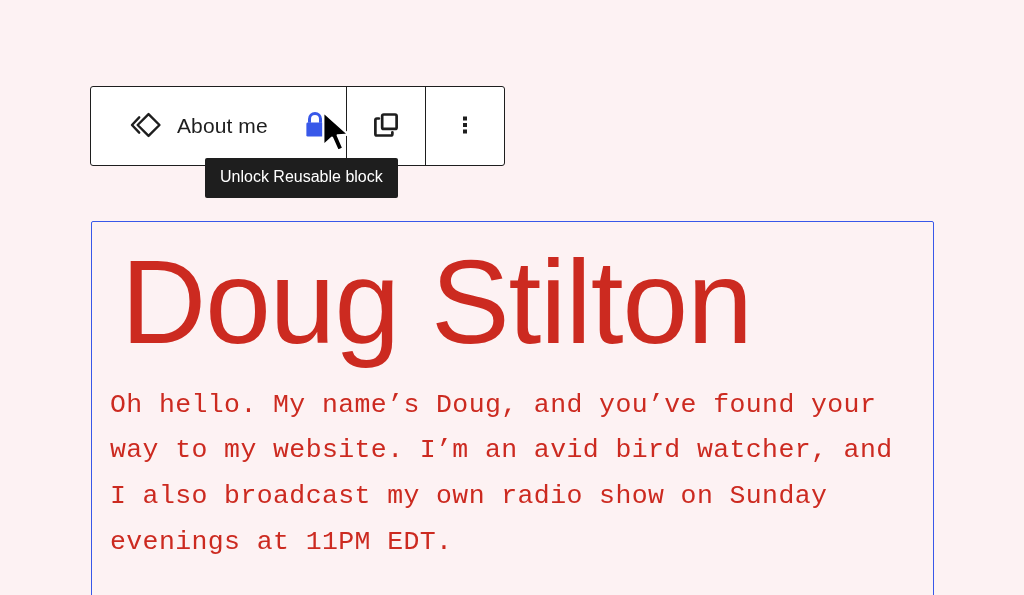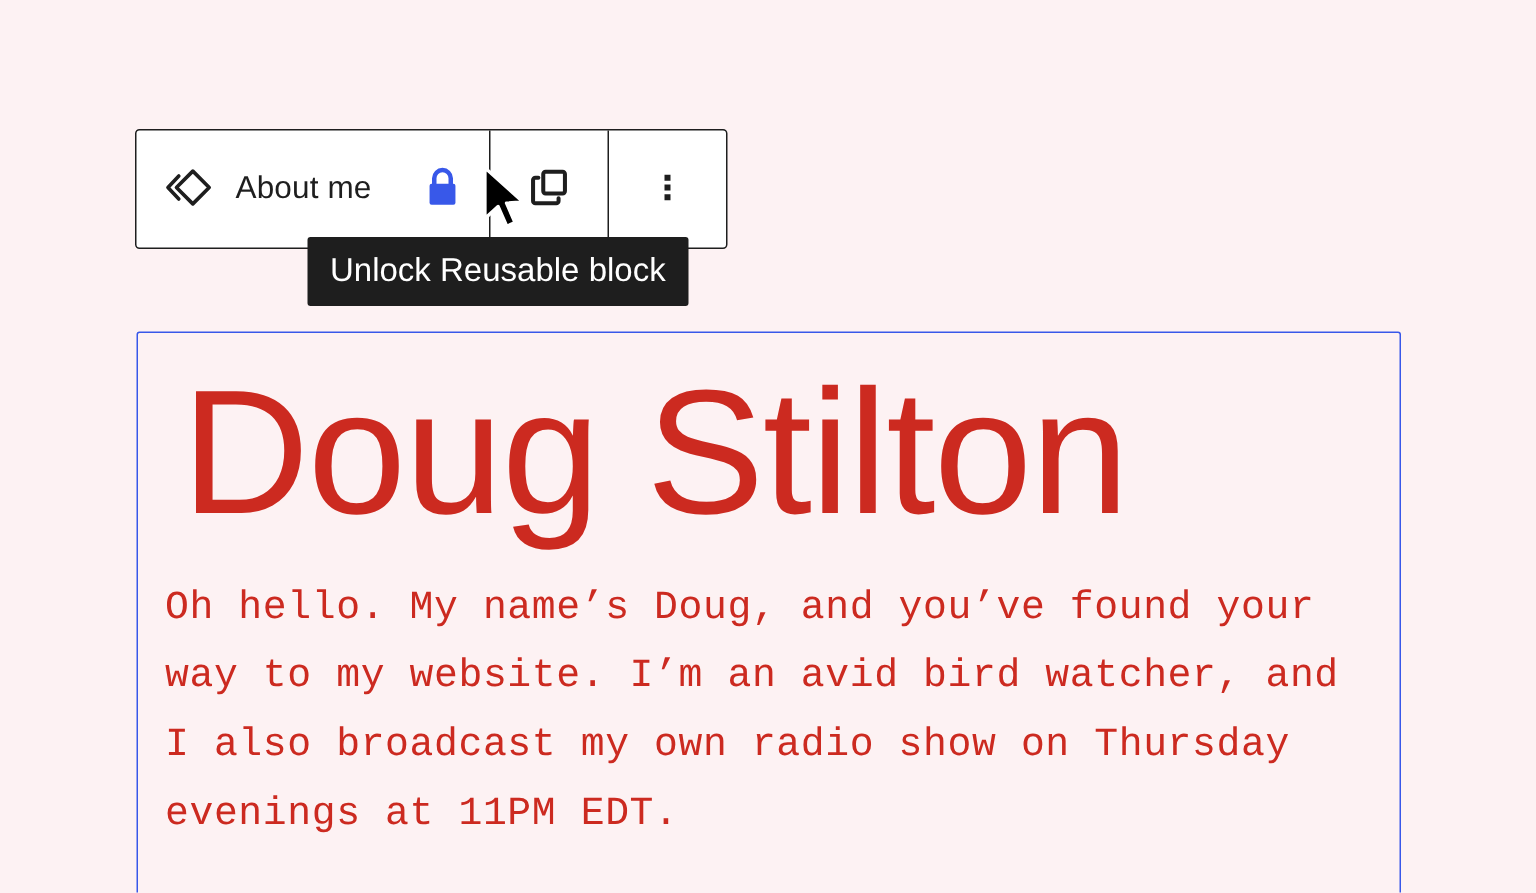--- a/index.html
+++ b/index.html
@@ -23,20 +23,21 @@
     left: 90px;
     top: 86px;
     height: 80px;
     display: flex;
     align-items: stretch;
     background: #ffffff;
     border: 1.5px solid #1e1e1e;
     border-radius: 3px;
     box-sizing: border-box;
     z-index: 30;
+    padding-left: 20px;
   }
   .toolbar-group {
     display: flex;
     align-items: center;
     box-sizing: border-box;
   }
   .toolbar-group + .toolbar-group {
     border-left: 1.5px solid #1e1e1e;
   }
 
@@ -74,21 +75,21 @@
   .icon-copy      { width: 34px; height: 34px; flex: none; }
   .icon-kebab     { width: 30px; height: 30px; flex: none; }
 
   
   .tooltip {
     position: absolute;
     left: 205px;
     top: 158px;
     background: #1e1e1e;
     color: #ffffff;
-    font-size: 22px;
+    font-size: 16px;
     line-height: 1;
     padding: 11px 15px 13px 15px;
     border-radius: 2px;
     white-space: nowrap;
     z-index: 40;
   }
 
   
   .cursor {
     position: absolute;
@@ -138,21 +139,21 @@
     letter-spacing: 0.4px;
     max-width: 815px;
   }
 </style>
 </head>
 <body>
 
 <div class="selected-block">
   <div class="block-inner">
     <h1 class="site-title">Doug Stilton</h1>
-    <p class="site-intro">Oh hello. My name’s Doug, and you’ve found your way to my website. I’m an avid bird watcher, and I also broadcast my own radio show on Thursday evenings at 11PM EDT.</p>
+    <p class="site-intro">Oh hello. My name’s Doug, and you’ve found your way to my website. I’m an avid bird watcher, and I also broadcast my own radio show on Sunday evenings at 11PM EDT.</p>
   </div>
 </div>
 
 <div class="block-toolbar">
 
   <div class="toolbar-group">
     <button class="block-switcher">
       <span class="icon-wrap">
         <svg class="icon-reusable" viewBox="0 0 24 24" aria-hidden="true">
           <path d="M13.8 4.3 L21.5 12 L13.8 19.7 L6.1 12 Z" fill="none" stroke="#1e1e1e" stroke-width="1.7" stroke-linejoin="round"></path>

